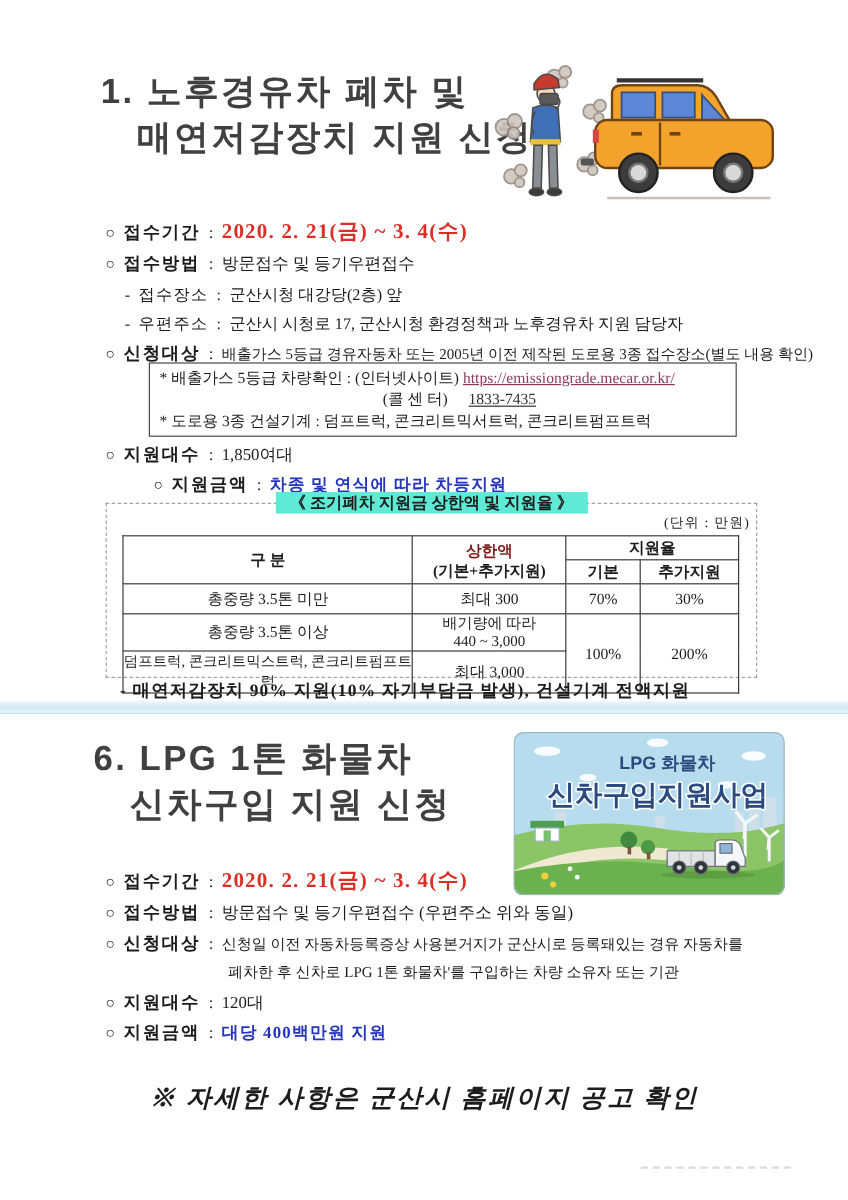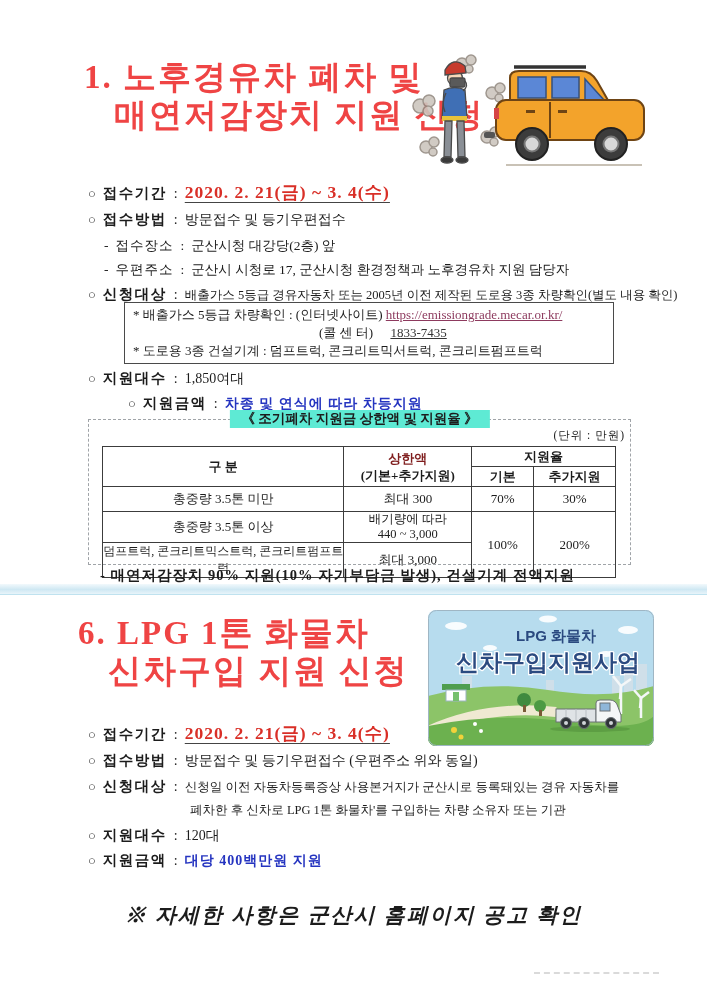--- a/index.html
+++ b/index.html
@@ -1,33 +1,33 @@
 <!DOCTYPE html>
 <html><head>
 <meta charset="utf-8">
 <style>
   html,body{margin:0;padding:0;background:#e9e9e9;}
   .page{position:relative;width:707px;height:1000px;background:#ffffff;margin:0 auto;
         font-family:"Liberation Serif",serif;color:#1c1c1c;overflow:hidden;}
 
   
-  .sec-title{position:absolute;font-family:Liberation Serif, serif;font-weight:bold;
-             color:#ef4444;font-size:33px;line-height:38px;letter-spacing:2px;white-space:nowrap;}
+  .sec-title{position:absolute;font-family:Liberation Sans, sans-serif;font-weight:bold;
+             color:#404040;font-size:29px;line-height:38px;letter-spacing:2px;white-space:nowrap;}
   .sec-title .tl2{margin-left:30px;}
 
   
   .line{position:absolute;left:88px;font-size:14px;white-space:nowrap;}
   .line .bullet{font-size:13px;margin-right:7px;}
   .line .lbl{font-weight:bold;font-size:14.5px;letter-spacing:1.5px;}
   .line .colon{margin:0 7px;}
   .line.sub{left:104px;font-size:13.5px;}
   .line.sub .lbl{font-weight:normal;font-size:13.5px;letter-spacing:1px;}
   .line.sub .dash{margin-right:7px;}
   .red-date{color:#d92f27;font-weight:bold;font-size:17.5px;letter-spacing:1px;
-            text-decoration:underline;text-decoration-color:#444;text-underline-offset:4px;}
+            text-decoration-color:#444;text-underline-offset:4px;}
   .blue-val{color:#2534c0;font-weight:bold;letter-spacing:1px;}
   .small-val{font-size:12.5px;}
 
   
   .infobox{position:absolute;left:124px;top:302px;width:472px;height:54px;
            border:1.5px solid #4a4a4a;font-size:13px;padding:3px 8px;line-height:18px;}
   .infobox .row2{margin-left:186px;}
   .link{color:#8d3a5e;text-decoration:underline;}
   .phone{color:#333;text-decoration:underline;margin-left:14px;margin-top:48px;}
 
@@ -135,21 +135,21 @@
 
   <div class="line sub" style="top:237px;">
     <span class="dash">-</span><span class="lbl">접수장소</span><span class="colon">:</span><span>군산시청 대강당(2층) 앞</span>
   </div>
 
   <div class="line sub" style="top:261px;">
     <span class="dash">-</span><span class="lbl">우편주소</span><span class="colon">:</span><span>군산시 시청로 17, 군산시청 환경정책과 노후경유차 지원 담당자</span>
   </div>
 
   <div class="line" style="top:285px;">
-    <span class="bullet">○</span><span class="lbl">신청대상</span><span class="colon">:</span><span class="small-val">배출가스 5등급 경유자동차 또는 2005년 이전 제작된 도로용 3종 차량확인(별도 내용 확인)</span>
+    <span class="bullet">○</span><span class="lbl">신청대상</span><span class="colon">:</span><span class="small-val">배출가스 5등급 경유자동차 또는 2005년 이전 제작된 도로용 3종 접수장소(별도 내용 확인)</span>
   </div>
 
   <div class="infobox">
     <div>
       <span>* 배출가스 5등급 차량확인 : (인터넷사이트)</span>
       <span class="link">https://emissiongrade.mecar.or.kr/</span>
     </div>
     <div class="row2">
       <span>(콜 센 터)</span>
       <span class="phone">1833-7435</span>

